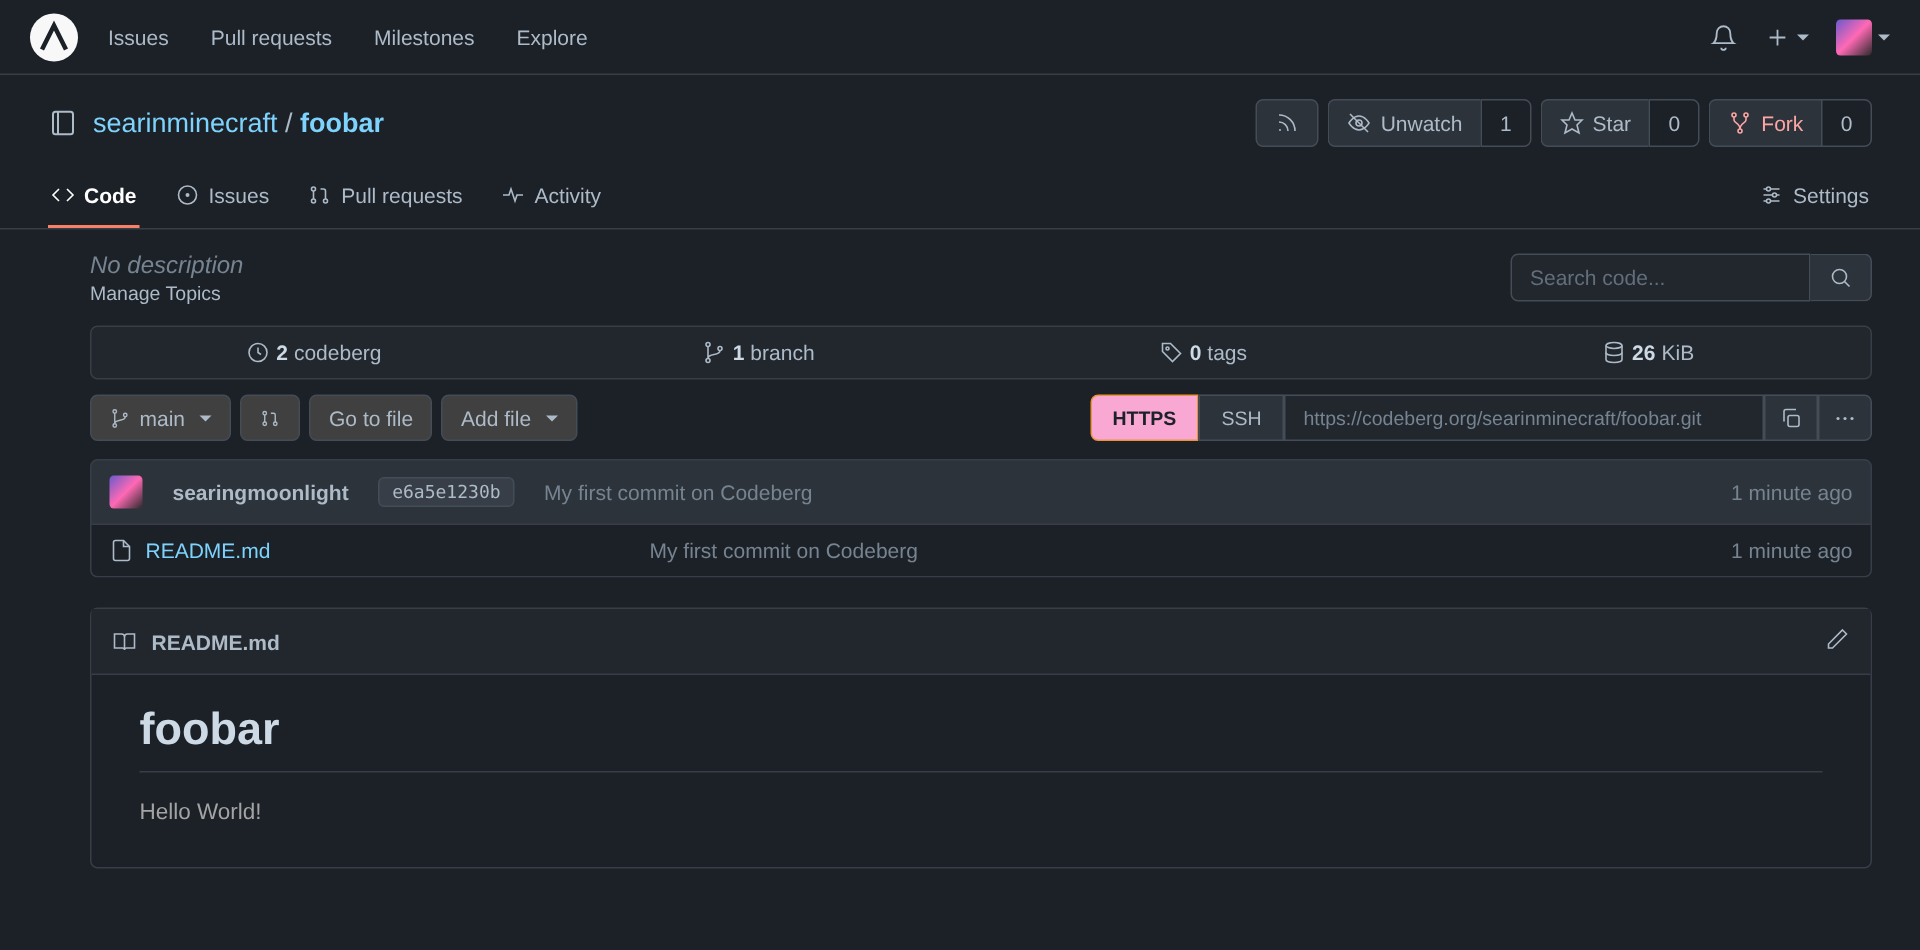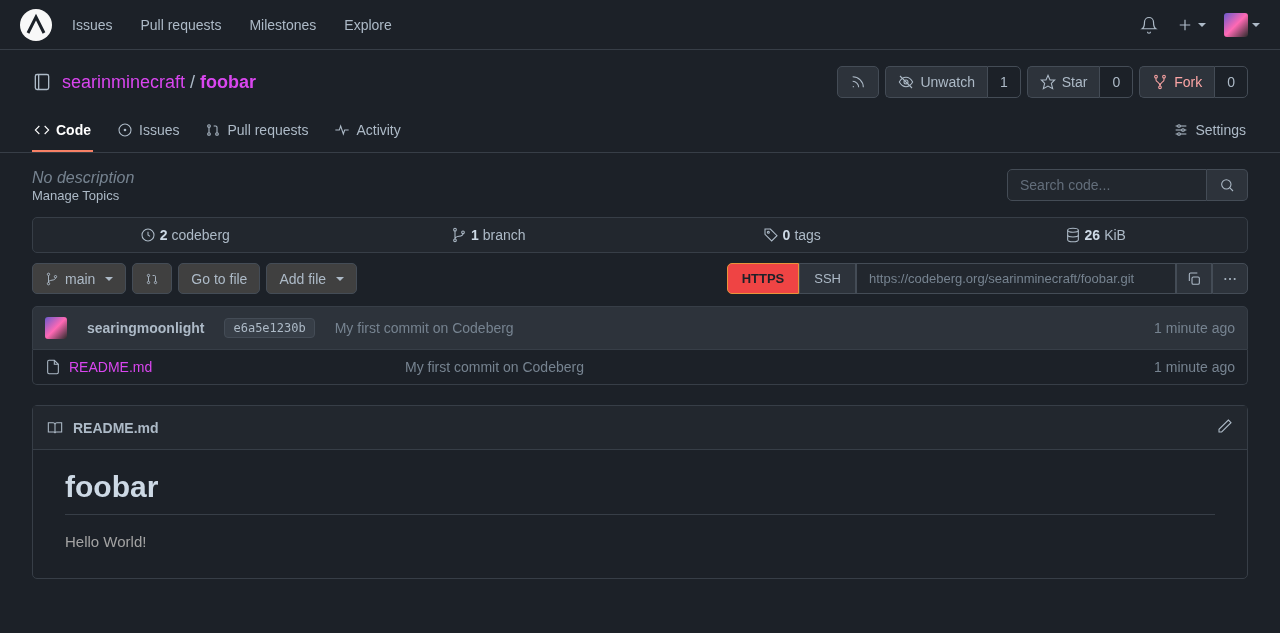--- a/index.html
+++ b/index.html
@@ -1,17 +1,17 @@
 <!DOCTYPE html>
 <html><head>
 <meta charset="utf-8">
 <style>
 * { box-sizing: border-box; margin: 0; padding: 0; }
 body { background: #1c2128; color: #adbac7; font-family: -apple-system, BlinkMacSystemFont, "Segoe UI", Helvetica, Arial, sans-serif; font-size: 14px; }
-a { color: #d946ef; text-decoration: none; }
+a { color: #7dd3fc; text-decoration: none; }
 
 .navbar { display: flex; align-items: center; padding: 0 20px; height: 50px; background: #1c2128; border-bottom: 1px solid #373e47; }
 .logo { width: 32px; height: 32px; border-radius: 50%; background: #f8f8f8; display: flex; align-items: center; justify-content: center; margin-right: 20px; }
 .logo svg { width: 24px; height: 24px; }
 .nav-links { display: flex; gap: 28px; flex: 1; }
 .nav-links a { color: #adbac7; font-size: 14px; }
 .nav-right { display: flex; align-items: center; gap: 18px; }
 .avatar { width: 24px; height: 24px; border-radius: 3px; background: linear-gradient(135deg,#6a5acd,#ff69b4,#2a2a2a); }
 .dropdown-caret { width: 0; height: 0; border-left: 4px solid transparent; border-right: 4px solid transparent; border-top: 4px solid #adbac7; margin-left: 4px; }
 .icon-btn { display: flex; align-items: center; cursor: pointer; color: #adbac7; }
@@ -25,39 +25,39 @@
 .btn-disabled { color: #fca5a5; }
 .btn-group { display: flex; }
 .btn-group .btn:first-child { border-top-right-radius: 0; border-bottom-right-radius: 0; border-right: none; }
 .btn-group .count { display: inline-flex; align-items: center; padding: 7px 12px; background: #1c2128; border: 1px solid #444c56; border-radius: 0 5px 5px 0; font-size: 14px; }
 
 .repo-tabs { display: flex; align-items: center; gap: 22px; padding: 0 32px; border-bottom: 1px solid #373e47; }
 .repo-tab { display: flex; align-items: center; gap: 6px; padding: 12px 2px; font-size: 14px; color: #adbac7; border-bottom: 2px solid transparent; cursor: pointer; }
 .repo-tab.active { color: #ffffff; border-bottom-color: #f78166; font-weight: 600; }
 .repo-tabs .spacer { flex: 1; }
 
-.main { padding: 16px 32px; }
+.main { padding: 16px 32px; margin-left: 28px; }
 .desc-row { display: flex; justify-content: space-between; align-items: flex-start; margin-bottom: 4px; }
 .desc { font-size: 16px; color: #768390; font-style: italic; }
 .manage-topics { font-size: 13px; color: #adbac7; margin-bottom: 10px; display: inline-block; }
 .search-box { display: flex; }
 .search-input { background: #22272e; border: 1px solid #444c56; border-radius: 5px 0 0 5px; padding: 7px 12px; color: #adbac7; width: 200px; font-size: 14px; }
 .search-input::placeholder { color: #636e7b; }
 .search-btn { background: #2d333b; border: 1px solid #444c56; border-left: none; border-radius: 0 5px 5px 0; padding: 7px 12px; cursor: pointer; color: #adbac7; display: flex; align-items: center; }
 
 .stats-bar { display: flex; background: #22272e; border: 1px solid #373e47; border-radius: 5px; margin-bottom: 10px; }
 .stat { flex: 1; text-align: center; padding: 9px; font-size: 14px; display: flex; align-items: center; justify-content: center; gap: 4px; }
 .stat strong { color: #cdd9e5; }
 
 .toolbar-row { display: flex; justify-content: space-between; margin-bottom: 12px; }
 .toolbar-left { display: flex; gap: 6px; }
 .branch-btn { display: inline-flex; align-items: center; gap: 6px; padding: 6px 12px; background: #404040; border: 1px solid #444c56; border-radius: 5px; cursor: pointer; font-size: 14px; color: #adbac7; }
 .clone-row { display: flex; }
 .clone-tab { padding: 7px 14px; background: #2d333b; border: 1px solid #444c56; font-size: 13px; cursor: pointer; color: #adbac7; }
-.clone-tab.active { background: #ef4444; color: #1c2128; font-weight: 600; border-color: #e9943a; }
+.clone-tab.active { background: #f9a8d4; color: #1c2128; font-weight: 600; border-color: #e9943a; }
 .clone-tab:first-child { border-radius: 5px 0 0 5px; }
 .clone-input { background: #22272e; border: 1px solid #444c56; padding: 7px 12px; color: #768390; font-size: 13px; width: 320px; }
 .icon-sq { width: 36px; background: #2d333b; border: 1px solid #444c56; display: flex; align-items: center; justify-content: center; cursor: pointer; }
 .icon-sq:last-child { border-radius: 0 5px 5px 0; }
 
 .commit-bar { display: flex; align-items: center; padding: 10px 12px; background: #2d333b; border: 1px solid #373e47; border-radius: 5px 5px 0 0; gap: 20px; font-size: 14px; }
 .commit-bar .avatar-sm { width: 22px; height: 22px; border-radius: 3px; background: linear-gradient(135deg,#6a5acd,#ff69b4,#2a2a2a); }
 .commit-hash { background: #373e47; border: 1px solid #444c56; padding: 2px 8px; border-radius: 4px; font-family: monospace; font-size: 12px; }
 .commit-msg { color: #768390; }
 .commit-time { margin-left: auto; color: #768390; }

